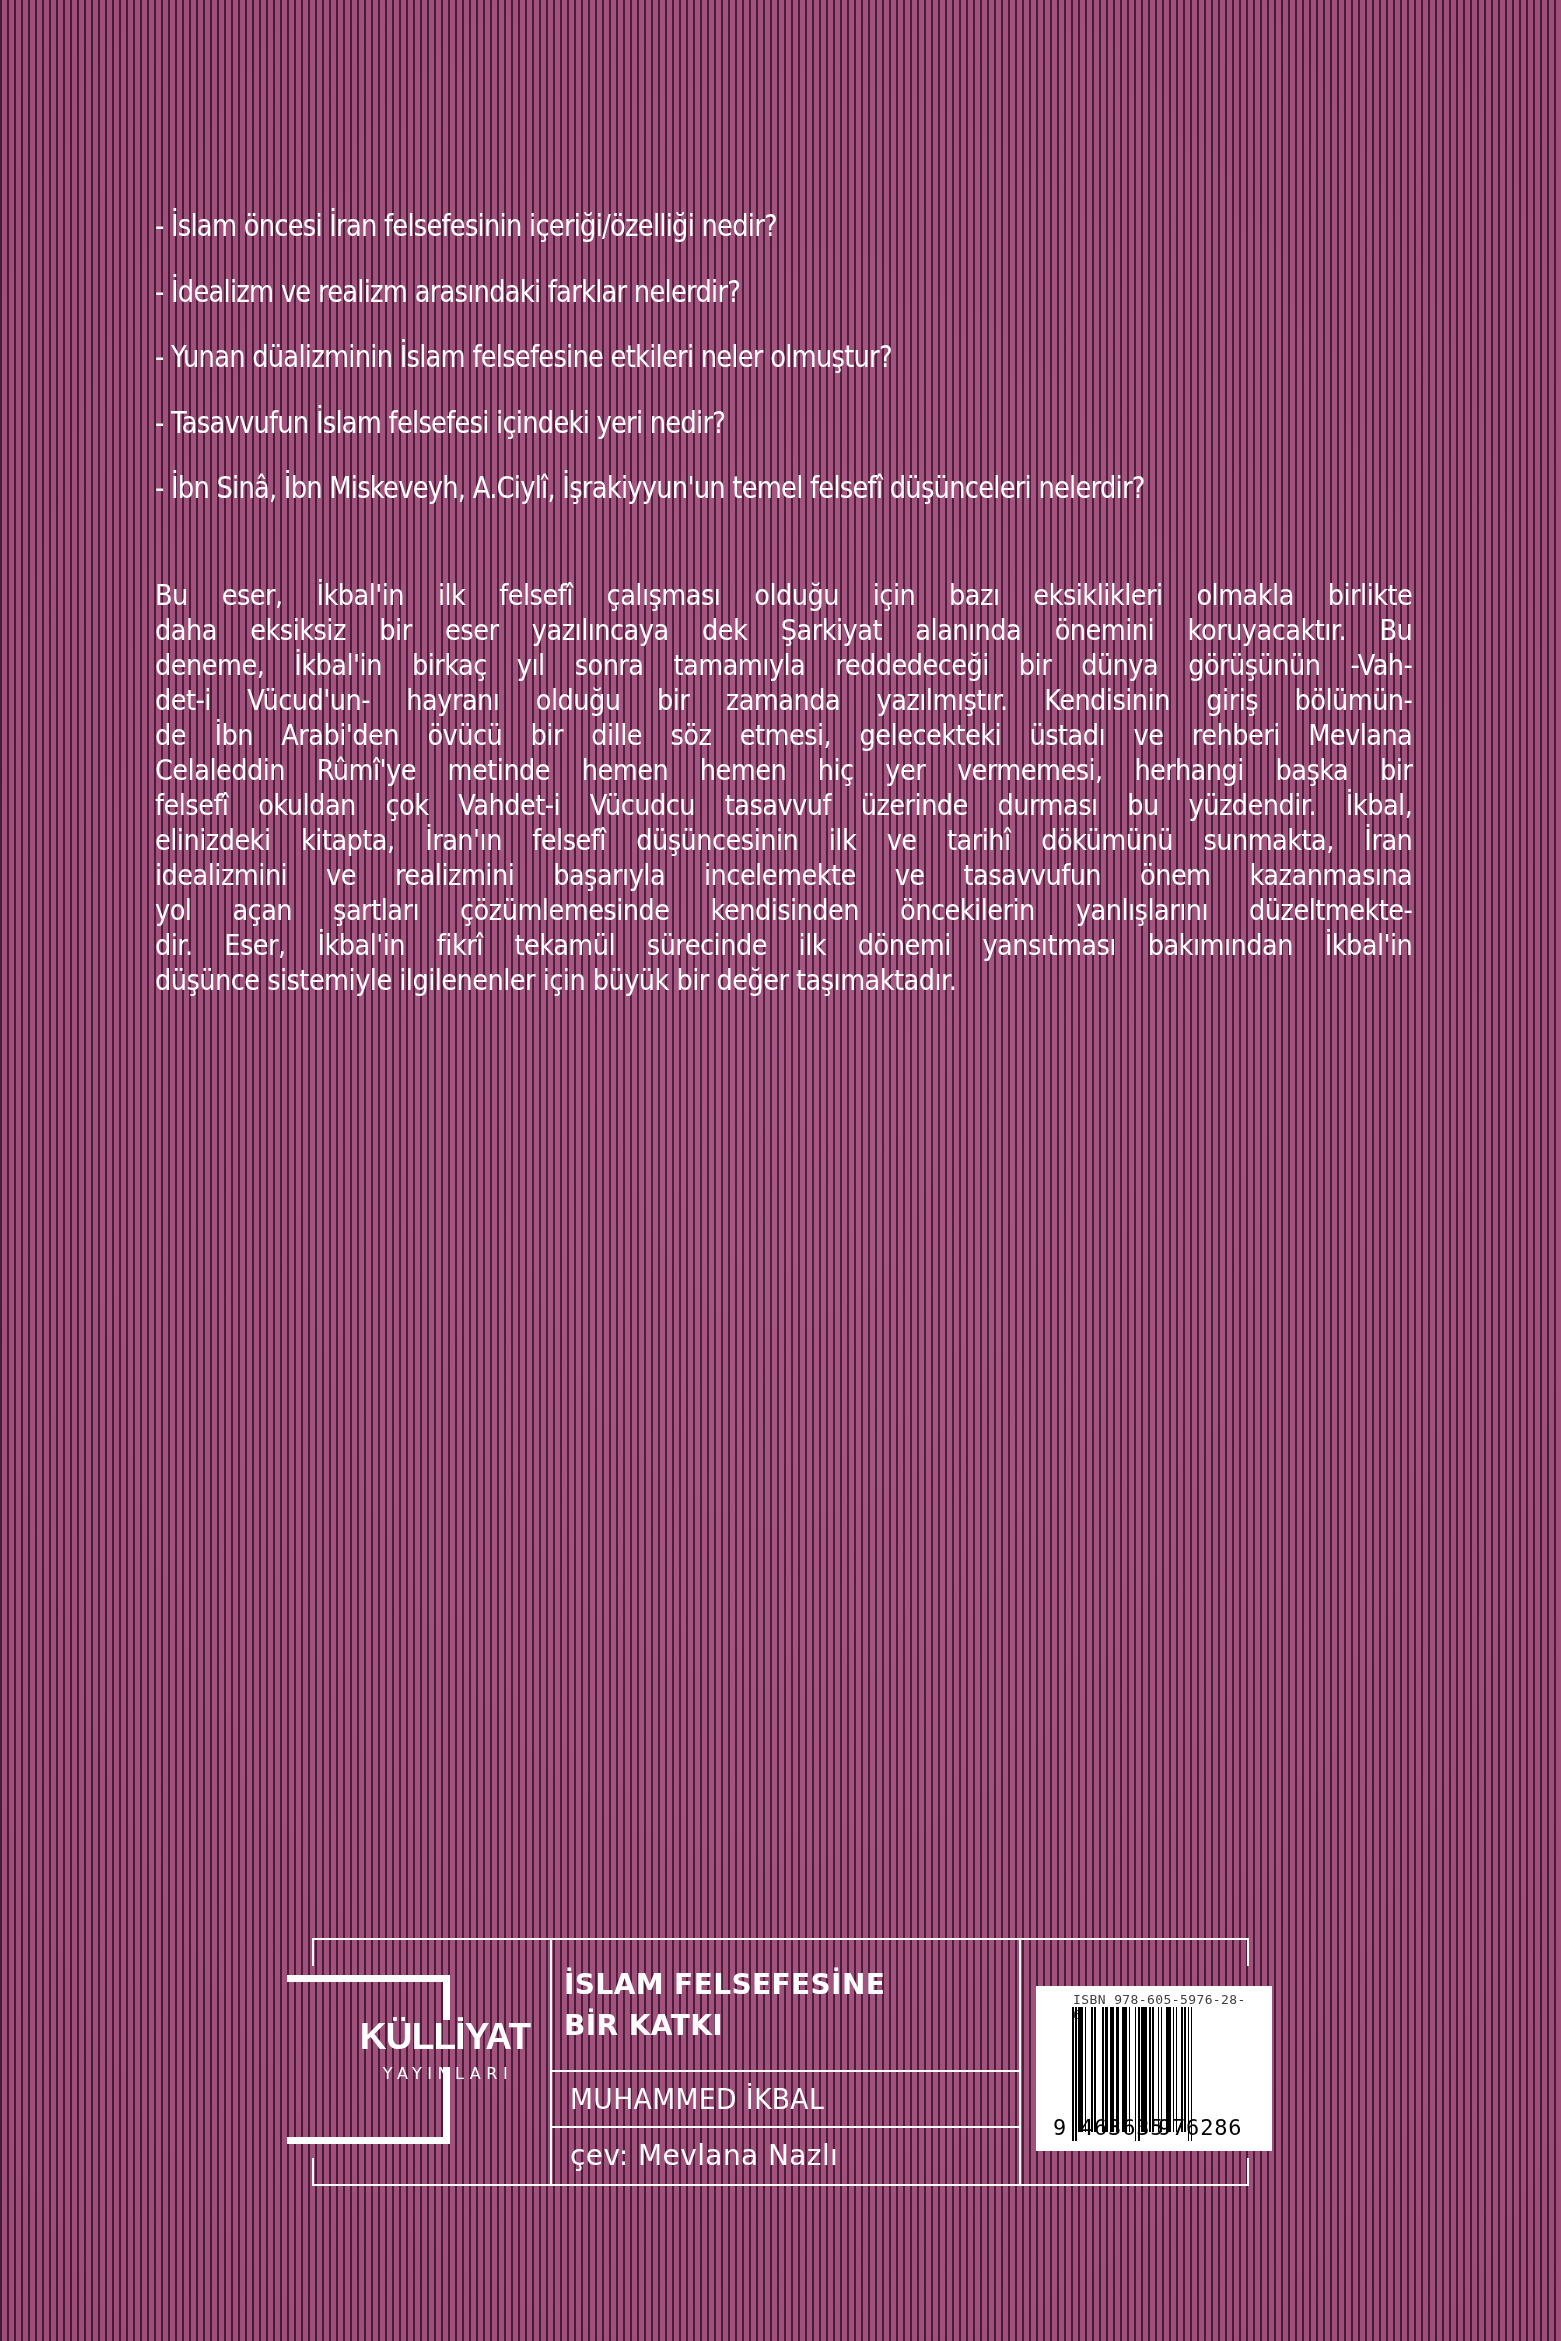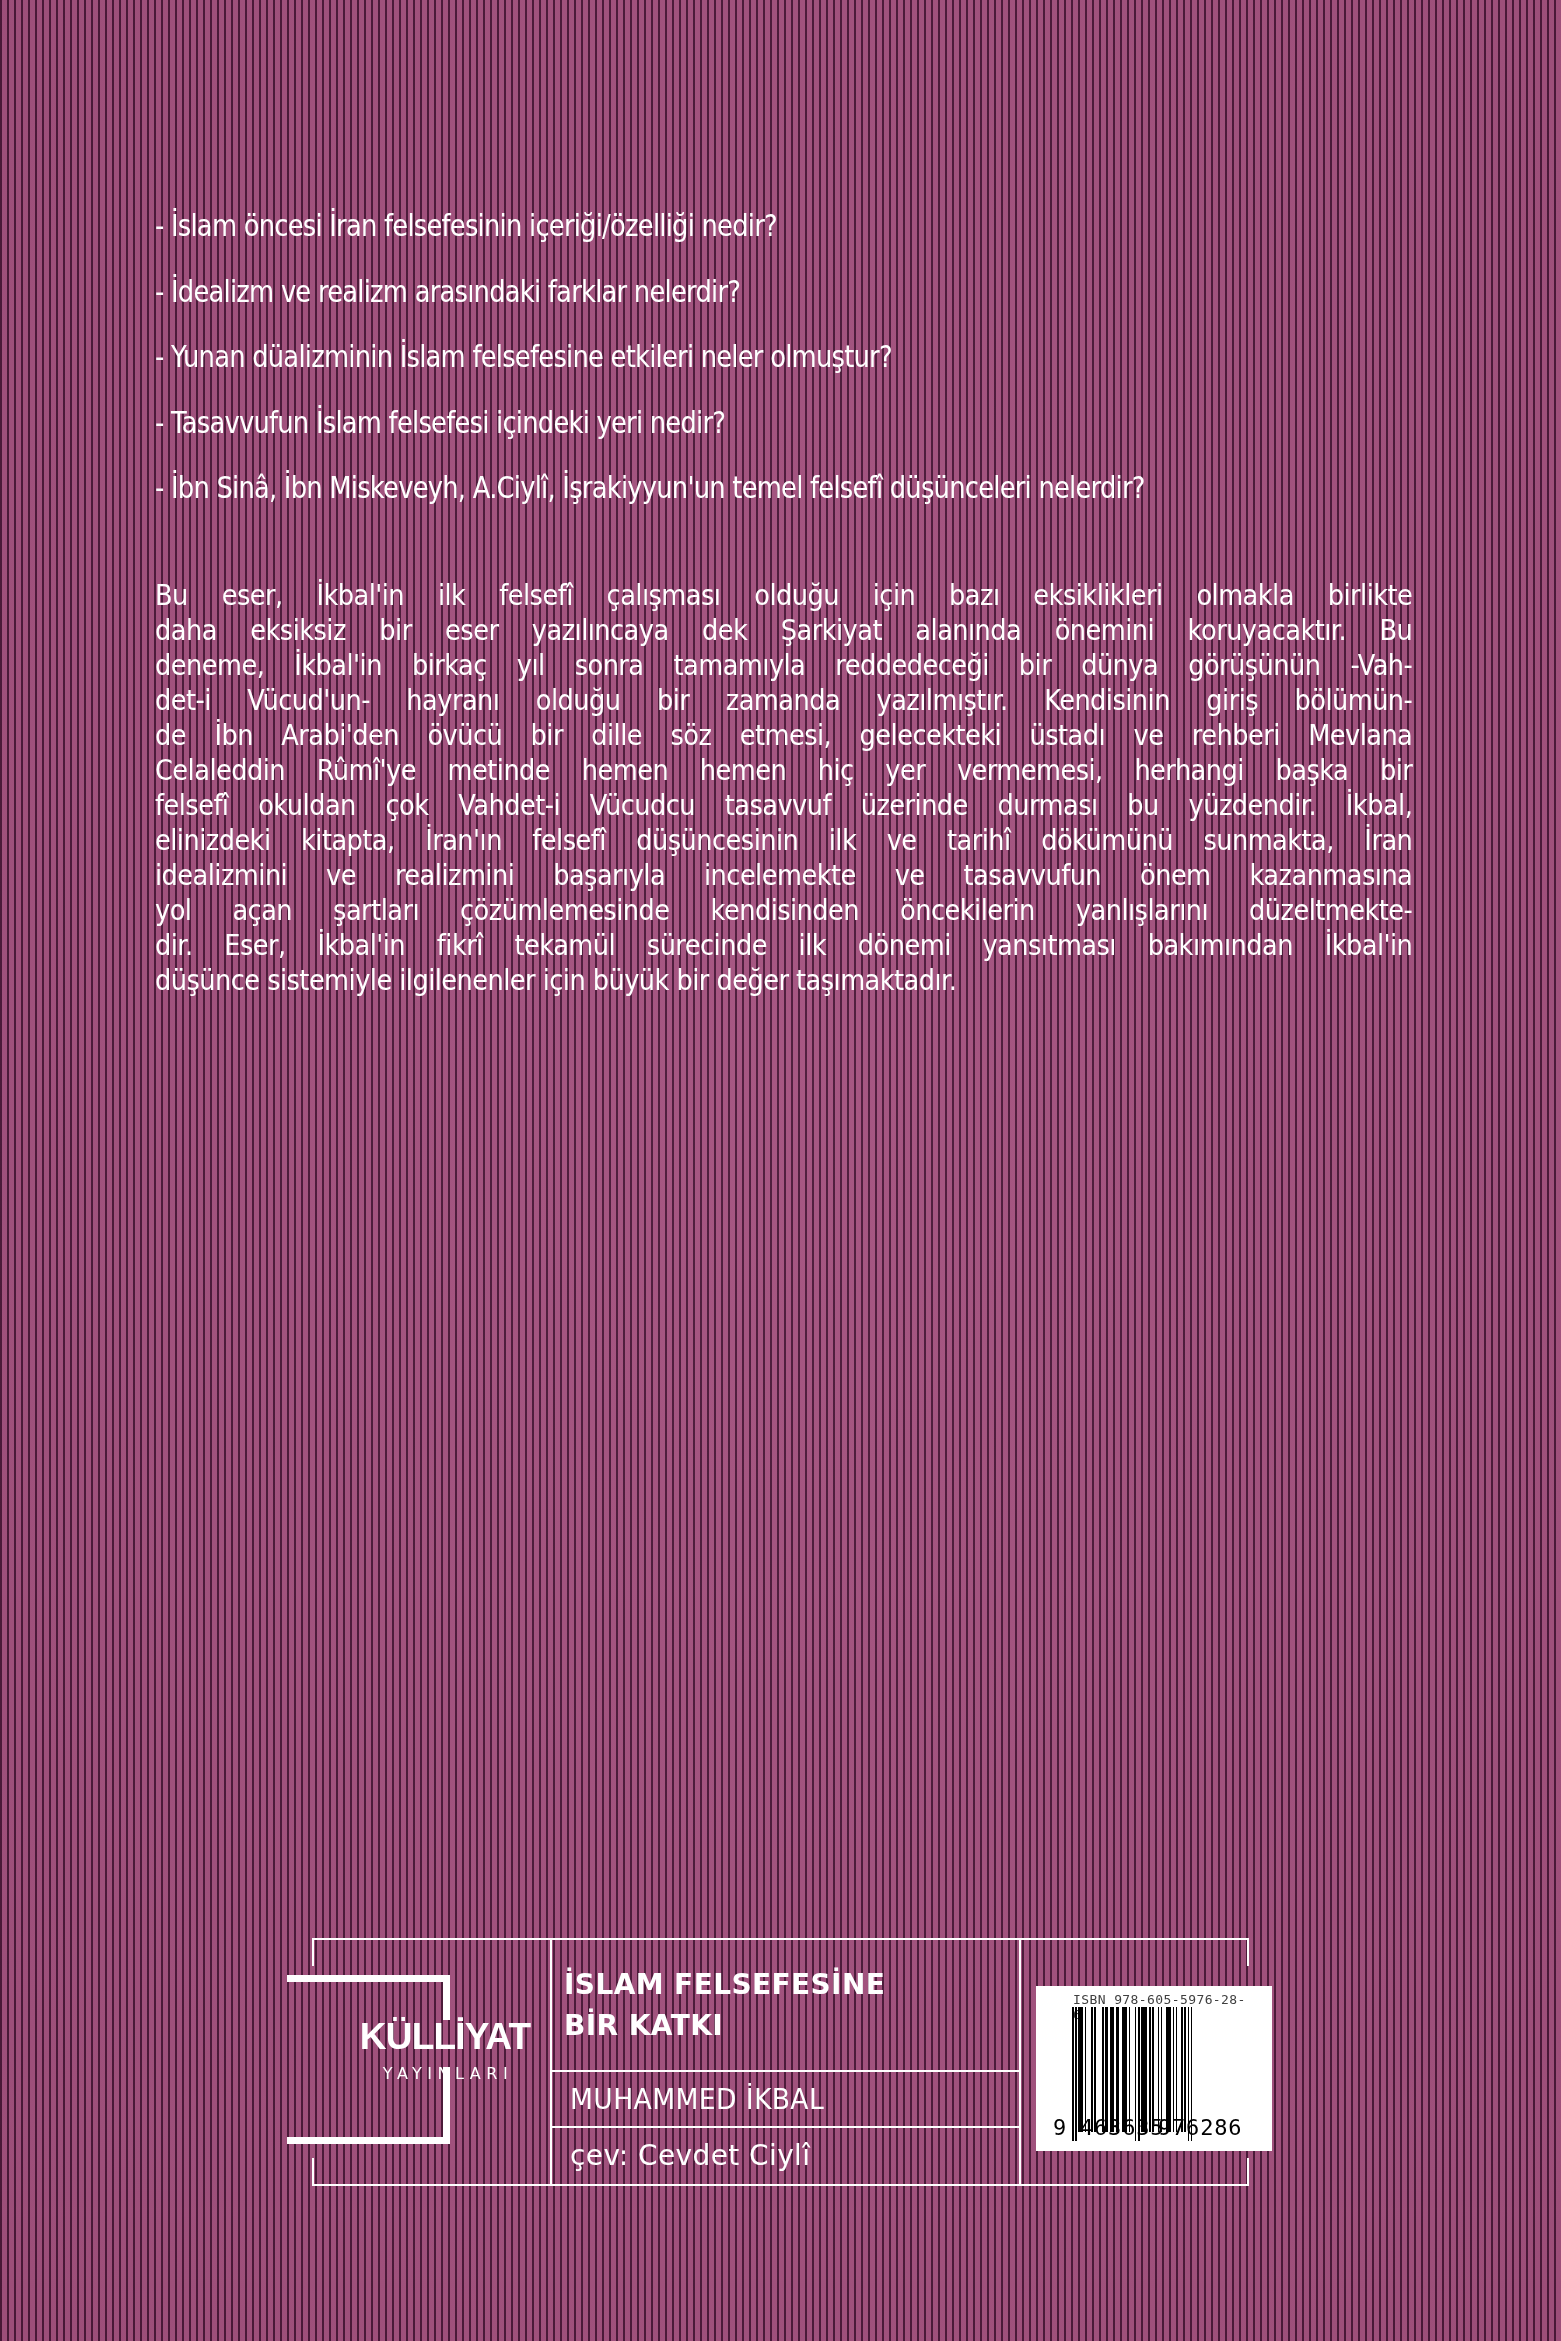--- a/index.html
+++ b/index.html
@@ -141,21 +141,21 @@
   <div class="logo-box"></div>
   <div class="logo-gap"></div>
   <div class="logo-title">KÜLLİYAT</div>
   <div class="logo-sub">YAYINLARI</div>
 
   <div class="book-title">
     <div>İSLAM FELSEFESİNE</div>
     <div>BİR KATKI</div>
   </div>
   <div class="author">MUHAMMED İKBAL</div>
-  <div class="translator">çev: Cevdet Ciylî</div>
+  <div class="translator">çev: Mevlana Nazlı</div>
 
   <div class="barcode-box">
     <div class="isbn-label">ISBN 978-605-5976-28-6</div>
     <div class="bars">
       <div class="bar guard" style="width:1.6px"></div>
       <div class="bar guard" style="width:1.6px"></div>
       <div class="bar" style="width:4.7px"></div>
       <div class="bar" style="width:1.6px;margin-right:4.7px"></div>
       <div class="bar" style="width:1.6px"></div>
       <div class="bar" style="width:1.6px;margin-right:6.2px"></div>

